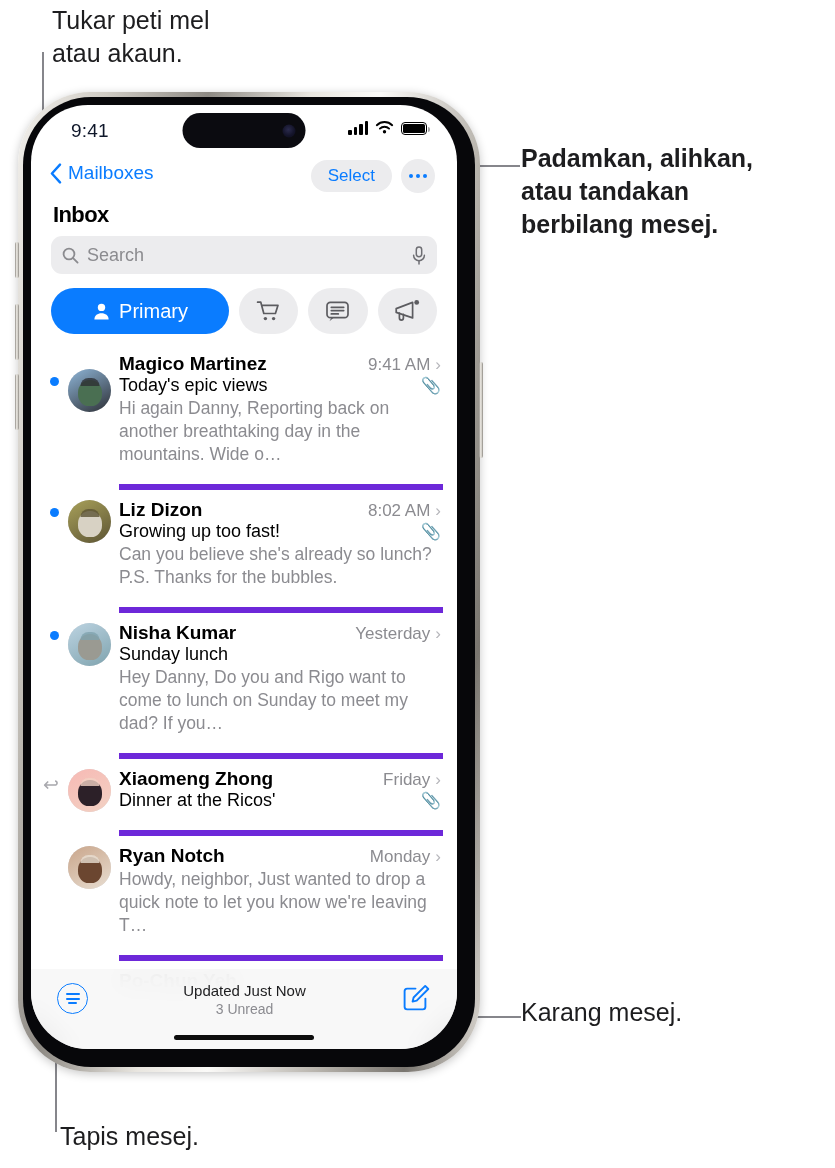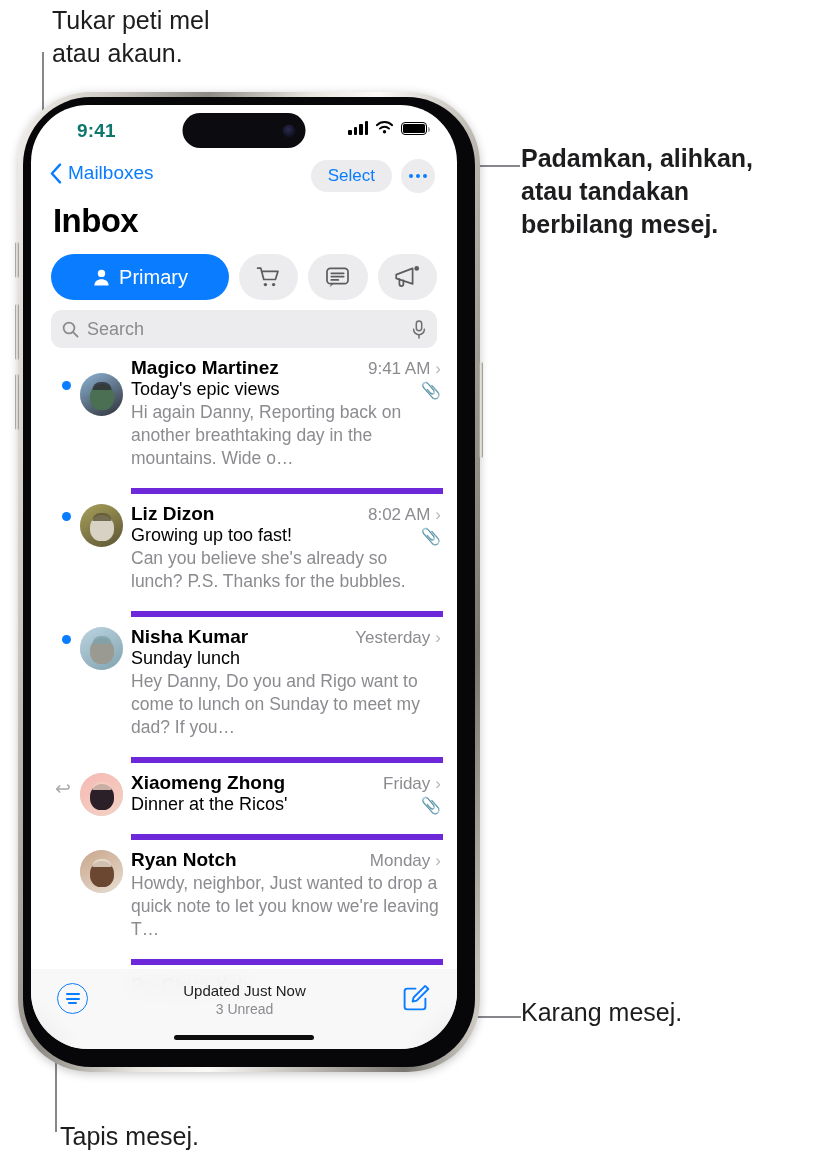--- a/index.html
+++ b/index.html
@@ -76,25 +76,25 @@
   #btn-voldn { left: -3px; top: 282px; width: 4px; height: 56px; }
   #btn-action{ left: -3px; top: 150px; width: 4px; height: 36px; }
 
   
   #status-bar {
     position: relative;
     height: 52px;
   }
   #status-time {
     position: absolute;
-    left: 46px; top: 15px;
+    left: 40px; top: 15px;
     font-size: 19px;
-    font-weight: bold;
+    font-weight: normal;
     letter-spacing: .2px;
-    color: #0f766e;
+    color: #0f172a;
   }
   #dynamic-island {
     position: absolute;
     left: 50%;
     transform: translateX(-50%);
     top: 8px;
     width: 123px;
     height: 35px;
     background: #0b0b10;
     border-radius: 20px;
@@ -179,21 +179,21 @@
     justify-content: center;
     gap: 3px;
     border: none;
     cursor: pointer;
   }
   #more-button i { width: 4px; height: 4px; border-radius: 50%; background: #0a7cff; display: block; }
 
   
   #inbox-title {
     margin: 3px 0 8px 22px;
-    font-size: 33px;
+    font-size: 22px;
     font-weight: bold;
     letter-spacing: -0.6px;
     color: #000;
   }
 
   
   #search-bar {
     margin: 0 20px;
     height: 38px;
     background: #ececee;
@@ -236,21 +236,21 @@
     font-size: 20px;
     font-weight: 500;
   }
   .chip.icon-chip { width: 62px; }
 
   
   #message-list { padding: 0; }
   .msg-row {
     position: relative;
     display: flex;
-    padding: 9px 14px 9px 16px;
+    padding: 9px 14px 9px 4px;
     cursor: pointer;
   }
   .msg-row + .msg-row .msg-content { border-top: 6px solid #6d28d9; padding-top: 9px; }
   .msg-left {
     width: 84px;
     flex: 0 0 84px;
     display: flex;
     align-items: flex-start;
     justify-content: flex-end;
     padding-top: 12px;
@@ -295,21 +295,21 @@
   .msg-meta {
     margin-left: auto;
     display: flex;
     align-items: center;
     gap: 5px;
     color: #8b8b90;
     font-size: 17px;
     white-space: nowrap;
   }
   .chevron { color: #b6b6bb; font-size: 17px; }
-  .msg-subject-line { display: flex; align-items: flex-end; }
+  .msg-subject-line { display: flex; align-items: center; }
   .msg-subject {
     font-size: 18px;
     color: #000;
     white-space: nowrap;
     overflow: hidden;
     text-overflow: ellipsis;
   }
   .attach-icon { margin-left: auto; color: #a9a9ae; font-size: 16px; }
   .msg-preview {
     font-size: 17.5px;
@@ -428,20 +428,33 @@
         <button id="select-button">Select</button>
         <button id="more-button">
           <i></i>
             <i></i>
             <i></i>
         </button>
       </div>
     </div>
 
     <div id="inbox-title">Inbox</div>
+
+    <div id="search-bar">
+      <svg width="17" height="17" viewBox="0 0 17 17">
+        <circle cx="7" cy="7" r="5.4" stroke="#8b8b8f" stroke-width="1.8" fill="none"></circle>
+        <path d="M11.1 11.1 15.6 15.6" stroke="#8b8b8f" stroke-width="1.8" stroke-linecap="round"></path>
+      </svg>
+      <span id="search-placeholder">Search</span>
+      <svg width="14" height="19" viewBox="0 0 14 19">
+        <rect x="4.3" y="1" width="5.4" height="9.8" rx="2.7" stroke="#6e6e73" stroke-width="1.5" fill="none"></rect>
+        <path d="M1.6 9.3a5.4 5.4 0 0 0 10.8 0" stroke="#6e6e73" stroke-width="1.5" fill="none" stroke-linecap="round"></path>
+        <path d="M7 14.8v3.1" stroke="#6e6e73" stroke-width="1.5" stroke-linecap="round"></path>
+      </svg>
+    </div>
 
     <div id="chips">
       <button class="chip primary">
         <svg width="19" height="19" viewBox="0 0 19 19">
           <circle cx="9.5" cy="5.4" r="3.7" fill="#fff"></circle>
           <path d="M2.4 17.4c0-3.9 3.2-6.1 7.1-6.1s7.1 2.2 7.1 6.1z" fill="#fff"></path>
         </svg>
         <span>Primary</span>
       </button>
       <button class="chip icon-chip">
@@ -460,33 +473,20 @@
       </button>
       <button class="chip icon-chip">
         <svg width="27" height="24" viewBox="0 0 27 24">
           <path d="M2.2 9.6 18.6 3.4v15.5L2.2 13.4z" stroke="#5c5c60" stroke-width="1.7" fill="none" stroke-linejoin="round"></path>
           <path d="M5.4 14v5.1a2 2 0 0 0 4 0v-3.7" stroke="#5c5c60" stroke-width="1.7" fill="none" stroke-linecap="round"></path>
           <circle cx="22.7" cy="3.4" r="2.4" fill="#5c5c60"></circle>
         </svg>
       </button>
     </div>
 
-    <div id="search-bar">
-      <svg width="17" height="17" viewBox="0 0 17 17">
-        <circle cx="7" cy="7" r="5.4" stroke="#8b8b8f" stroke-width="1.8" fill="none"></circle>
-        <path d="M11.1 11.1 15.6 15.6" stroke="#8b8b8f" stroke-width="1.8" stroke-linecap="round"></path>
-      </svg>
-      <span id="search-placeholder">Search</span>
-      <svg width="14" height="19" viewBox="0 0 14 19">
-        <rect x="4.3" y="1" width="5.4" height="9.8" rx="2.7" stroke="#6e6e73" stroke-width="1.5" fill="none"></rect>
-        <path d="M1.6 9.3a5.4 5.4 0 0 0 10.8 0" stroke="#6e6e73" stroke-width="1.5" fill="none" stroke-linecap="round"></path>
-        <path d="M7 14.8v3.1" stroke="#6e6e73" stroke-width="1.5" stroke-linecap="round"></path>
-      </svg>
-    </div>
-
     <div id="message-list">
         <div class="msg-row">
           <div class="msg-left">
             <span class="unread-dot"></span>
             <span class="avatar">
               <span style="position:absolute;inset:0;background:linear-gradient(150deg,#8fb6d8 0%,#2d2f35 100%);"></span>
               <span style="position:absolute;left:50%;top:56%;transform:translate(-50%,-50%);width:24px;height:26px;border-radius:48% 48% 44% 44%;background:#4a6f52;"></span>
               <span style="position:absolute;left:50%;top:22%;transform:translateX(-50%);width:19px;height:8px;border-radius:10px 10px 0 0;background:#2d2f35;opacity:.8;"></span>
             </span>
           </div>

